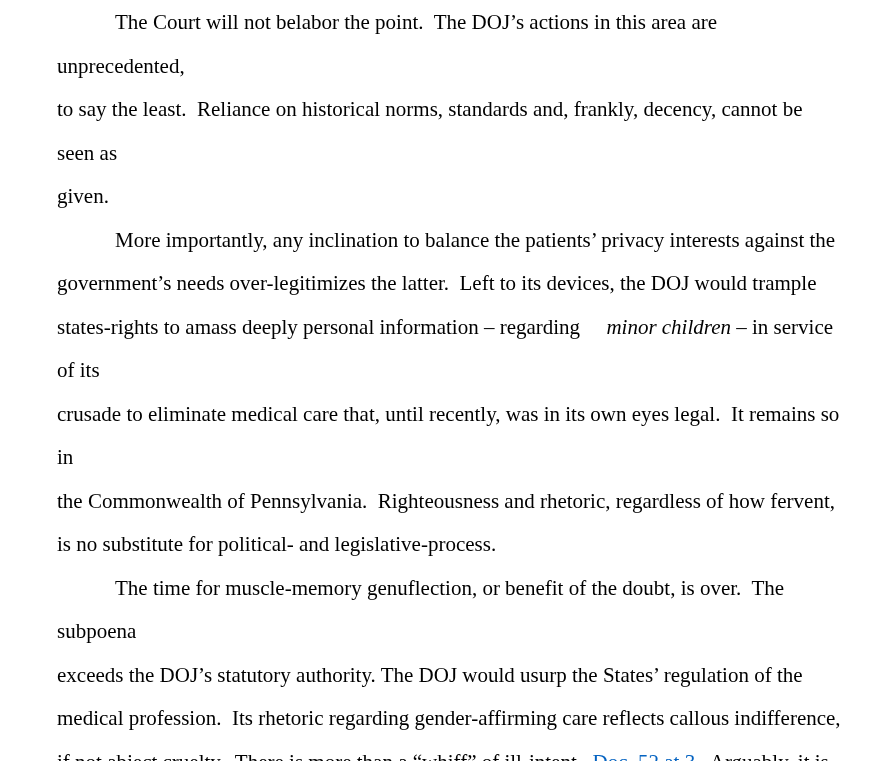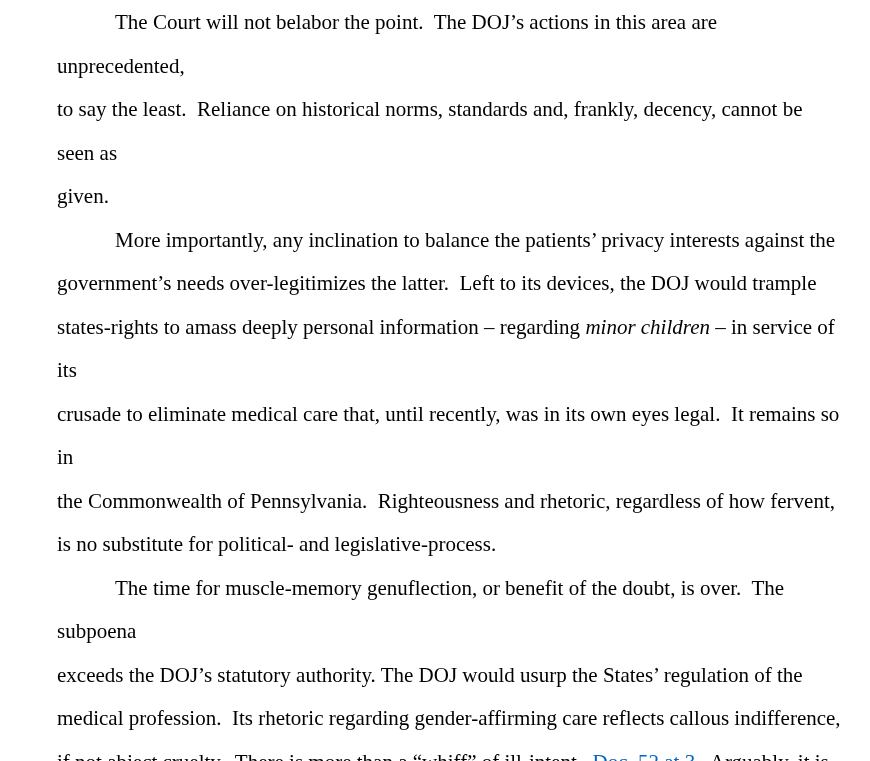--- a/index.html
+++ b/index.html
@@ -28,20 +28,21 @@
     margin: 0;
     text-indent: 58px;
     white-space: pre-wrap;
   }
   .para a {
     text-decoration: underline;
     cursor: pointer;
   }
   .para em {
     font-style: italic;
+    margin-left: 21px;
   }
 </style>
 </head>
 <body>
 
 <main class="page" style="background: rgb(255, 255, 255);">
   <div class="doc" style="color: rgb(0, 0, 0);">
       <p class="para"><span>The Court will not belabor the point.  The DOJ’s actions in this area are unprecedented,
 to say the least.  Reliance on historical norms, standards and, frankly, decency, cannot be seen as
 given.</span></p>

